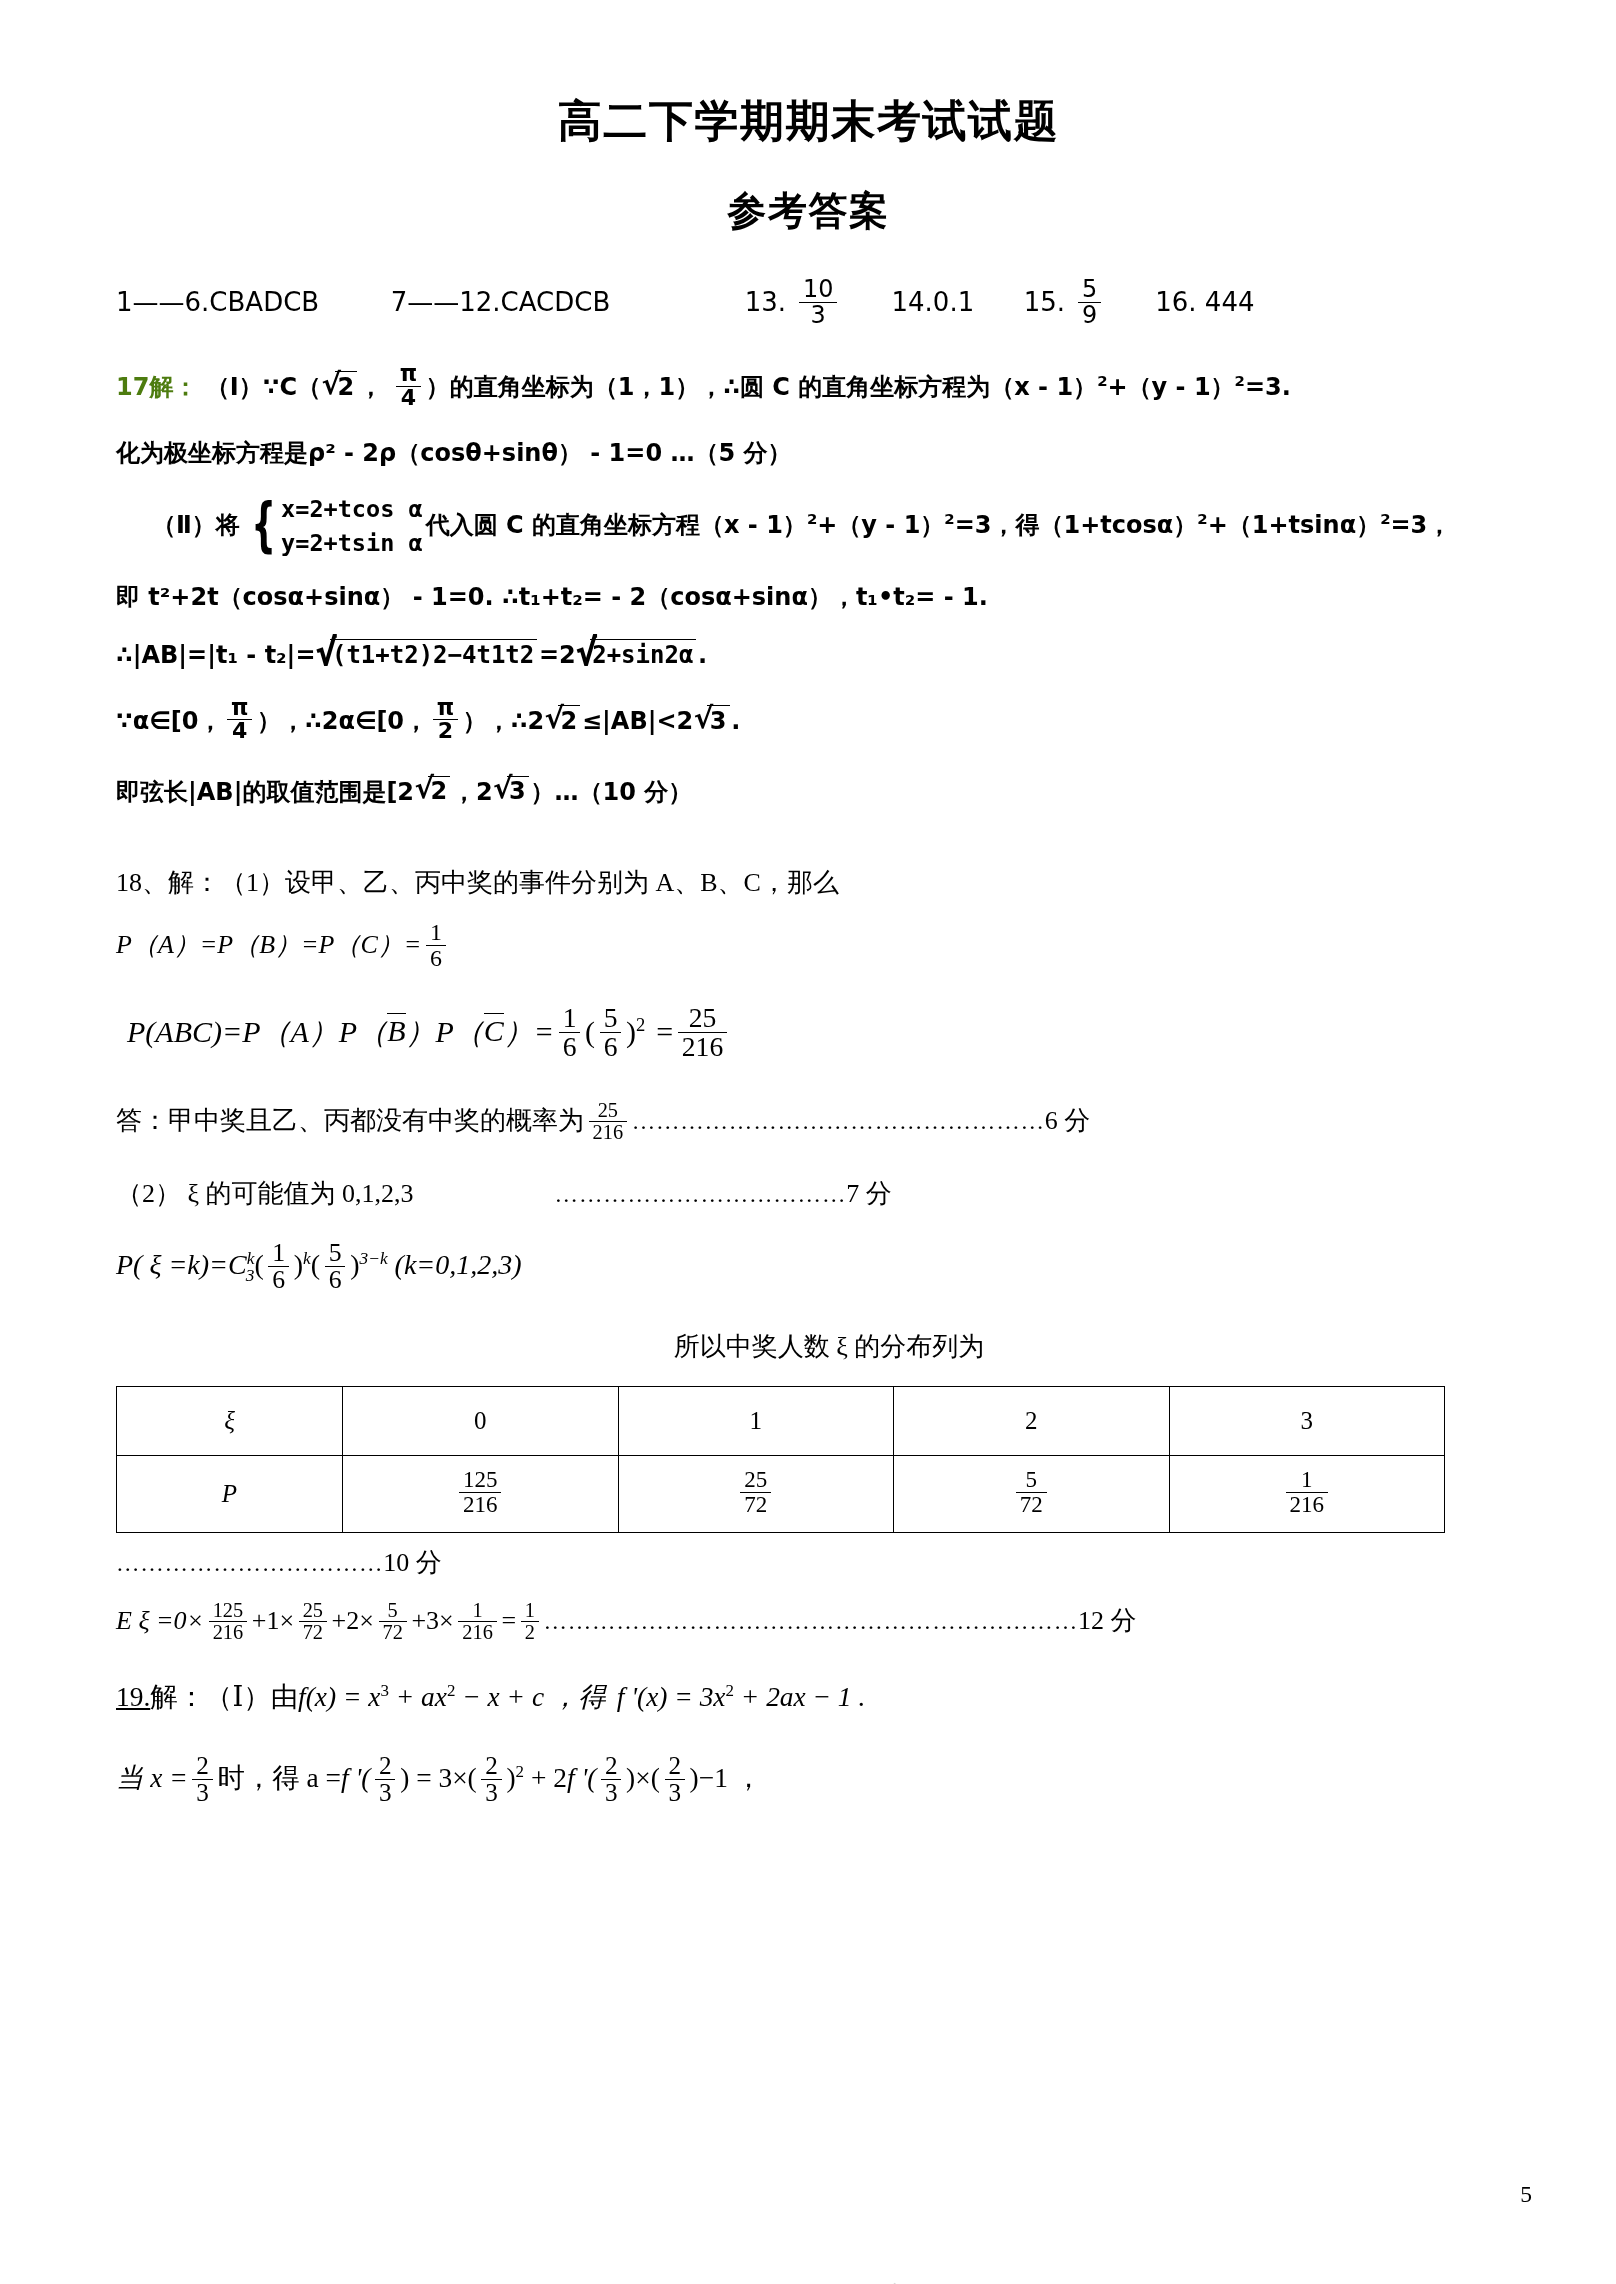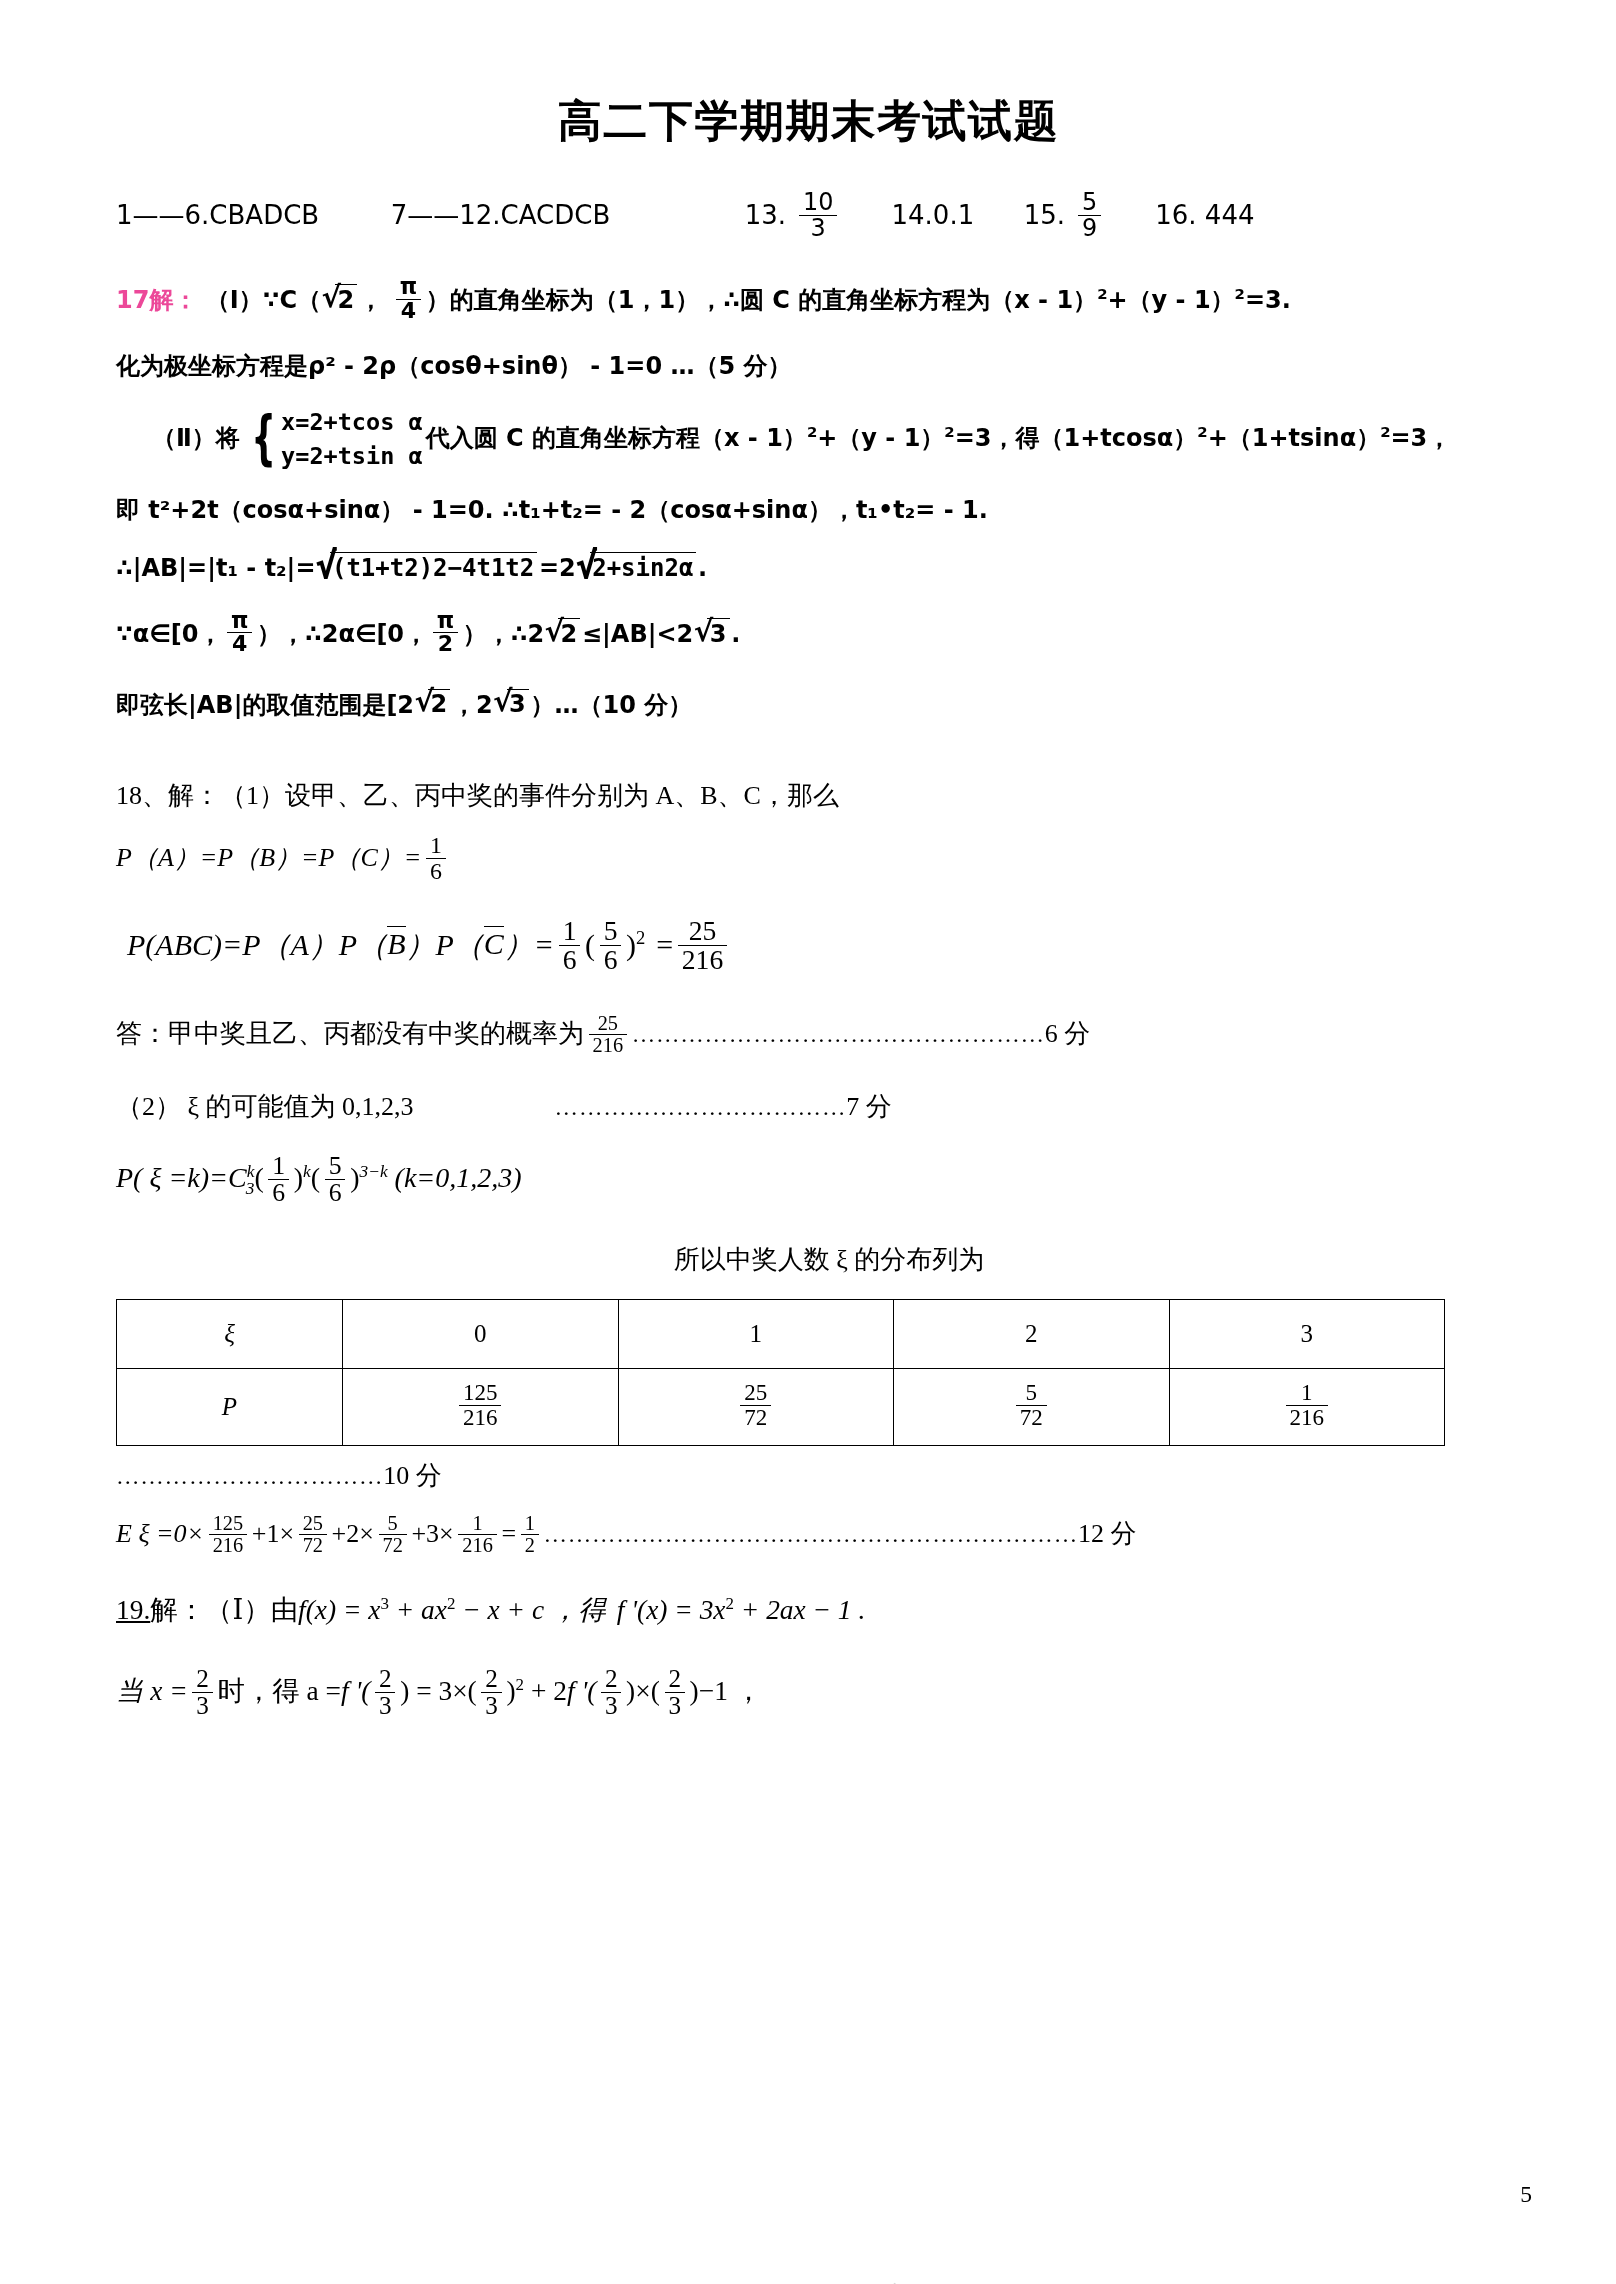--- a/index.html
+++ b/index.html
@@ -50,21 +50,21 @@
     line-height: 1.22;
     margin: 0 0 23.5px 0;
     white-space: nowrap;
     font-family: "DejaVu Sans", "Liberation Sans", sans-serif;
   }
   .line.serif {
     font-family: "Liberation Serif", "DejaVu Serif", serif;
     font-size: 26px;
   }
   .bold { font-weight: bold; }
-  .red { color: #ec4899; font-weight: bold; }
+  .red { color: #4d7c0f; font-weight: bold; }
   .ital { font-style: italic; text-align: center; }
   .sup { font-size: 0.62em; vertical-align: super; }
   .sub { font-size: 0.62em; vertical-align: sub; }
   
   .frac {
     display: inline-flex;
     flex-direction: column;
     vertical-align: middle;
     text-align: center;
     margin: 0 4.7px;
@@ -171,20 +171,21 @@
   .spacer-xs { display:inline-block; width: 11px; }
   .spacer-md { display:inline-block; width: 47px; }
   .spacer-lg { display:inline-block; width: 94px; }
 </style>
 </head>
 <body>
 
 <div class="page">
 
   <div class="doc-title">高二下学期期末考试试题</div>
+  <div class="doc-subtitle">参考答案</div>
 
   <div class="body-area">
 
     <div class="line answers" style="font-size:26px;">
       <span>1——6.CBADCB</span>
       <span class="gap-a"></span>
       <span>7——12.CACDCB</span>
       <span class="gap-b"></span>
       <span>13.</span>
       <span class="frac">

